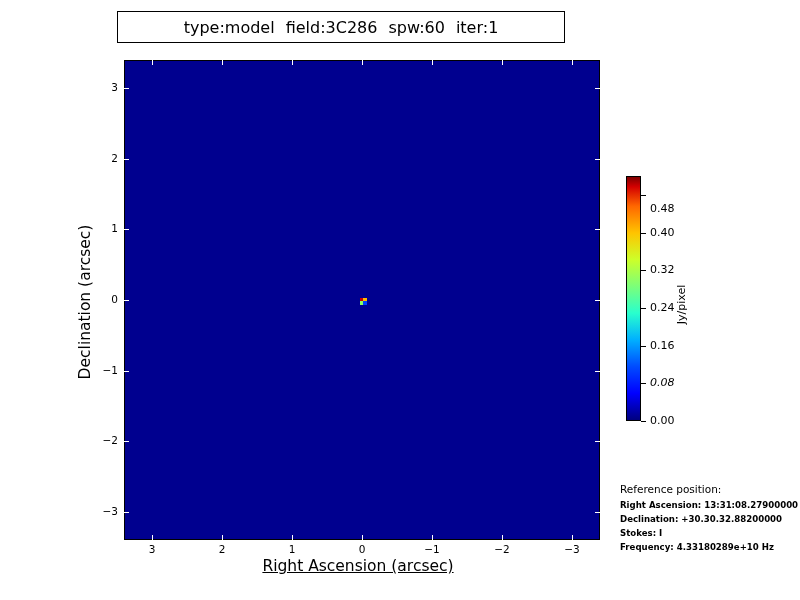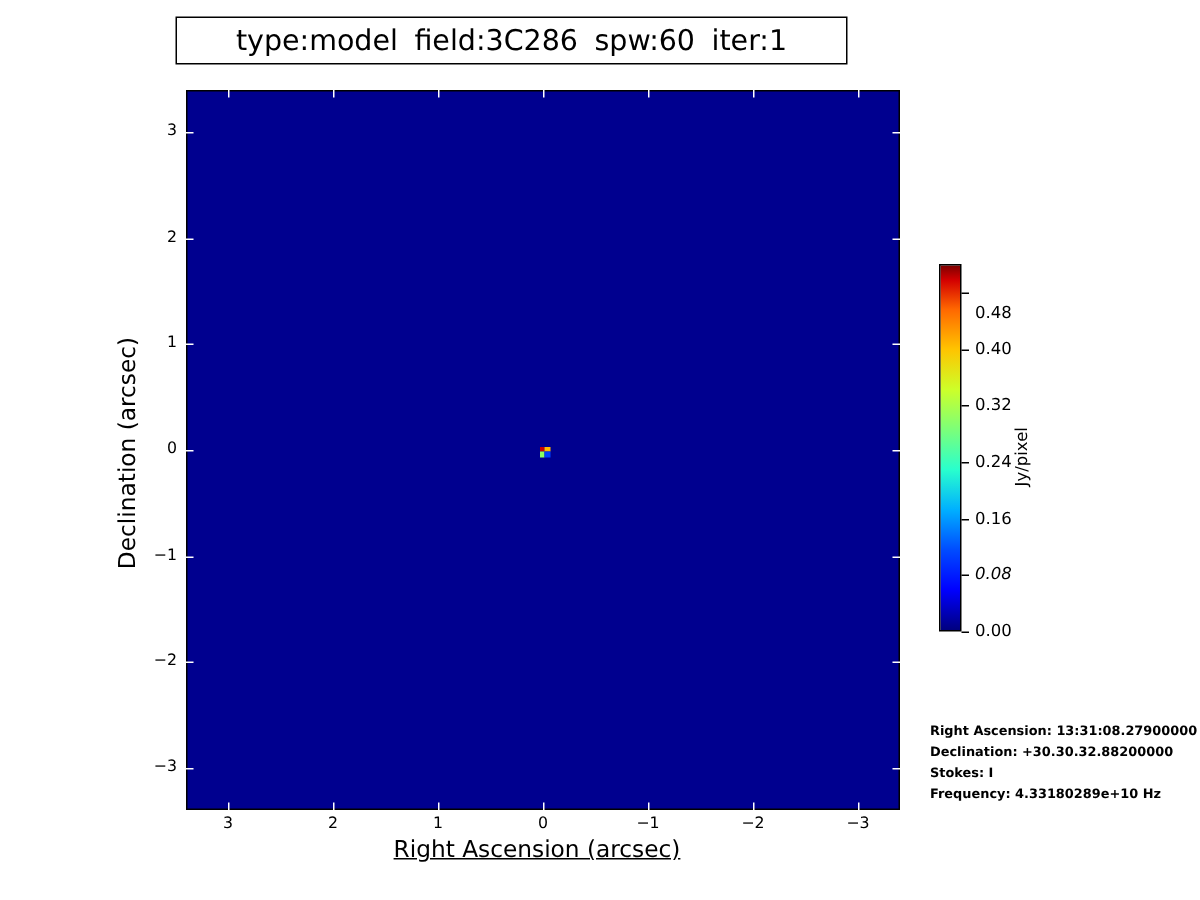--- a/index.html
+++ b/index.html
@@ -23,21 +23,21 @@
     top: 11px;
     width: 448px;
     height: 32px;
     border: 1.6px solid #000000;
     background: #ffffff;
     box-sizing: border-box;
     display: flex;
     align-items: center;
     justify-content: center;
     gap: 11px;
-    font-size: 19px;
+    font-size: 16px;
     white-space: nowrap;
   }
   #title-box .tok { color: #000000; }
   #title-box .tok-red { color: #ff0000; }
 
   
   #plot-area {
     position: absolute;
     left: 124px;
     top: 60px;
@@ -259,17 +259,18 @@
     <div class="cb-tick" style="top: 270.231px;"></div>
     <div class="cb-label" style="top: 270.231px;">0.32</div>
     <div class="cb-tick" style="top: 232.538px;"></div>
     <div class="cb-label" style="top: 232.538px;">0.40</div>
     <div class="cb-tick" style="top: 194.846px;"></div>
     <div class="cb-label" style="top: 209px;">0.48</div>
   </div>
 <div id="cb-unit">Jy/pixel</div>
 
 <div id="refpos">
+  <div class="rp-title">Reference position:</div>
   <div class="rp-line">Right Ascension: 13:31:08.27900000</div>
   <div class="rp-line">Declination: +30.30.32.88200000</div>
   <div class="rp-line">Stokes: I</div>
   <div class="rp-line">Frequency: 4.33180289e+10 Hz</div>
 </div>
 
 </body></html>

